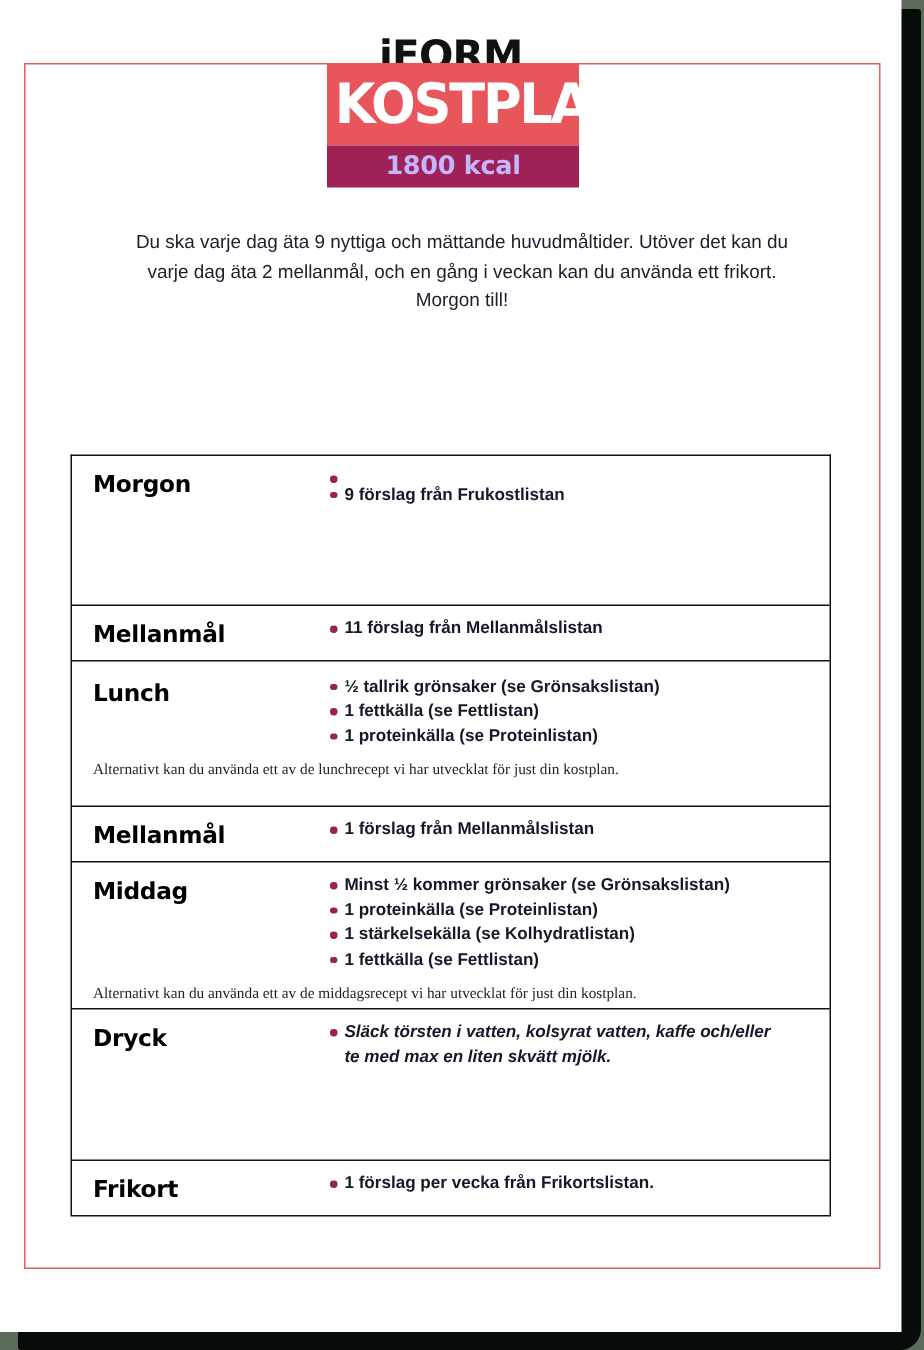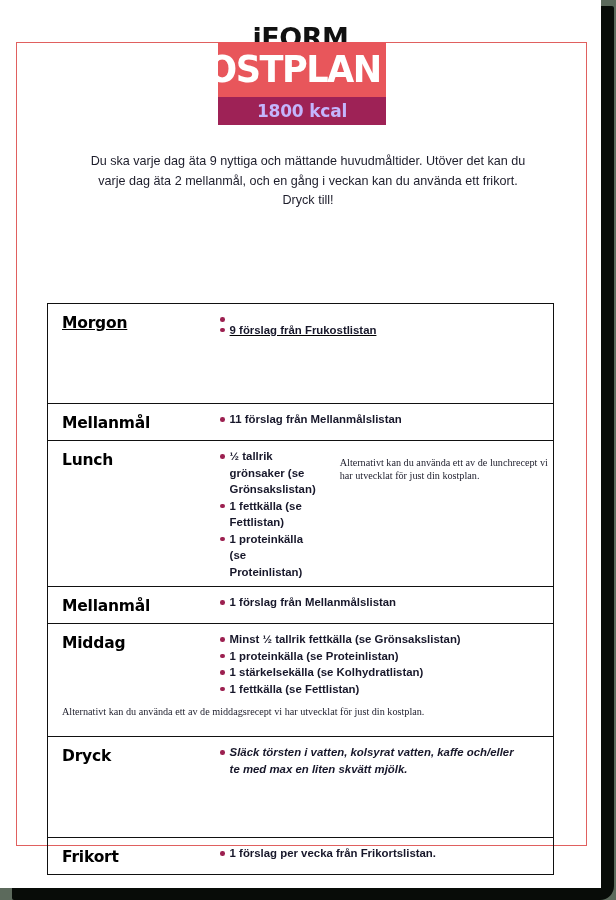--- a/index.html
+++ b/index.html
@@ -70,21 +70,21 @@
     position: absolute;
     left: 218px;
     top: 42px;
     width: 168px;
   }
   #banner-top {
     background: #e8565b;
     height: 55px;
     display: flex;
     align-items: center;
-    justify-content: flex-end;
+    justify-content: flex-start;
   }
   #banner-title {
     color: #ffffff;
     font-family: "DejaVu Sans", sans-serif;
     font-weight: bold;
     font-size: 37px;
     letter-spacing: -1.6px;
     line-height: 37px;
     transform: scaleX(0.95);
   }
@@ -201,25 +201,25 @@
       <span id="banner-title">KOSTPLAN</span>
     </div>
     <div id="banner-bottom">
       <span id="banner-kcal">1800 kcal</span>
     </div>
   </div>
 
   <div id="intro">
     <span class="line">Du ska varje dag äta 9 nyttiga och mättande huvudmåltider. Utöver det kan du</span>
     <span class="line">varje dag äta 2 mellanmål, och en gång i veckan kan du använda ett frikort.</span>
-    <span class="line">Dryck till!</span>
+    <span class="line">Morgon till!</span>
   </div>
 
   <div id="meal-table">
-      <div class="meal-row" style="min-height: 100px; text-decoration: underline;">
+      <div class="meal-row" style="min-height: 100px;">
         <div class="meal-row-inner">
           <div class="meal-label">Morgon</div>
           <div class="meal-items">
             <div class="meal-item">
               <span class="bullet"></span>
             </div>
             <div class="meal-item">
               <span class="bullet"></span>
               <span class="meal-item-text">9 förslag från Frukostlistan</span>
             </div>
@@ -230,21 +230,21 @@
         <div class="meal-row-inner">
           <div class="meal-label">Mellanmål</div>
           <div class="meal-items">
             <div class="meal-item">
               <span class="bullet"></span>
               <span class="meal-item-text">11 förslag från Mellanmålslistan</span>
             </div>
           </div>
         </div>
       </div>
-      <div class="meal-row" style="min-height: 97px; padding-bottom: 6px; display: flex; justify-content: space-between;">
+      <div class="meal-row" style="min-height: 97px; padding-bottom: 17px; display: flex; flex-direction: column; justify-content: flex-end;">
         <div class="meal-row-inner">
           <div class="meal-label">Lunch</div>
           <div class="meal-items">
             <div class="meal-item">
               <span class="bullet"></span>
               <span class="meal-item-text">½ tallrik grönsaker (se Grönsakslistan)</span>
             </div>
             <div class="meal-item">
               <span class="bullet"></span>
               <span class="meal-item-text">1 fettkälla (se Fettlistan)</span>
@@ -261,27 +261,27 @@
         <div class="meal-row-inner">
           <div class="meal-label">Mellanmål</div>
           <div class="meal-items">
             <div class="meal-item">
               <span class="bullet"></span>
               <span class="meal-item-text">1 förslag från Mellanmålslistan</span>
             </div>
           </div>
         </div>
       </div>
-      <div class="meal-row" style="min-height: 96px; padding-bottom: 18px; display: flex; flex-direction: column; justify-content: space-between;">
+      <div class="meal-row" style="min-height: 96px; padding-bottom: 3px; display: flex; flex-direction: column; justify-content: space-between;">
         <div class="meal-row-inner">
           <div class="meal-label">Middag</div>
           <div class="meal-items">
             <div class="meal-item">
               <span class="bullet"></span>
-              <span class="meal-item-text">Minst ½ tallrik fettkälla (se Grönsakslistan)</span>
+              <span class="meal-item-text">Minst ½ kommer grönsaker (se Grönsakslistan)</span>
             </div>
             <div class="meal-item">
               <span class="bullet"></span>
               <span class="meal-item-text">1 proteinkälla (se Proteinlistan)</span>
             </div>
             <div class="meal-item">
               <span class="bullet"></span>
               <span class="meal-item-text">1 stärkelsekälla (se Kolhydratlistan)</span>
             </div>
             <div class="meal-item">

